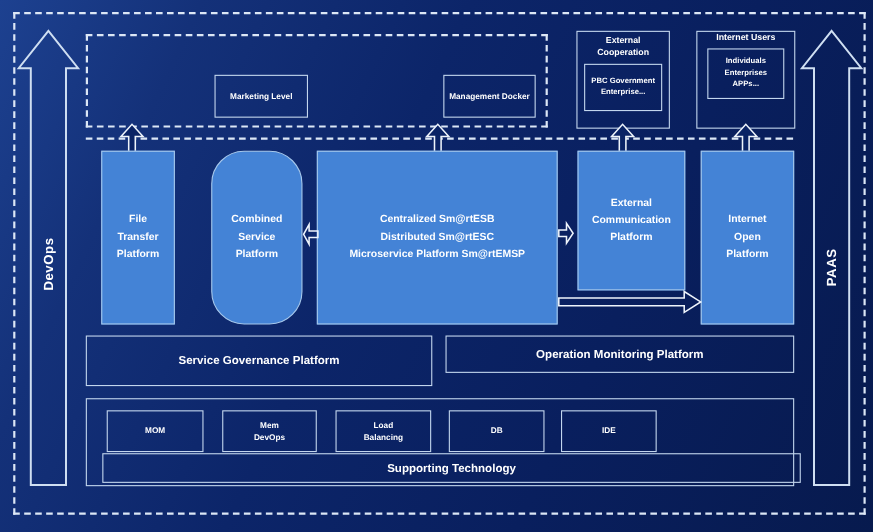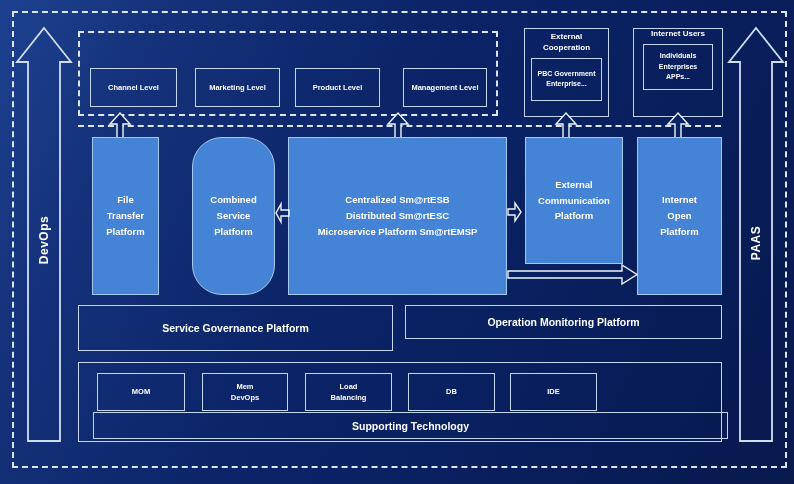--- a/index.html
+++ b/index.html
@@ -80,31 +80,25 @@
   </svg>
   <div class="rail-label" style="left:4px; top:229px;">DevOps</div>
 
   <svg style="left:727px; top:26px;" width="58" height="417" viewBox="0 0 58 417">
     <polygon points="29,2 56,36 45,36 45,415 13,415 13,36 2,36" fill="none" stroke="#cfdff2" stroke-width="1.8" stroke-linejoin="miter"></polygon>
   </svg>
   <div class="rail-label" style="left:716px; top:232px;">PAAS</div>
 
   <div class="dashed-border" style="left:78px; top:31px; width:420px; height:85px;"></div>
 
-  <div class="dark-box" style="left:90px; top:68px; width:87px; height:39px;">
-    <span class="level-lbl lbl">Channel Level</span>
-  </div>
   <div class="dark-box" style="left:195px; top:68px; width:85px; height:39px;">
     <span class="level-lbl lbl">Marketing Level</span>
   </div>
-  <div class="dark-box" style="left:295px; top:68px; width:85px; height:39px;">
-    <span class="level-lbl lbl">Product Level</span>
-  </div>
   <div class="dark-box" style="left:403px; top:68px; width:84px; height:39px;">
-    <span class="level-lbl lbl">Management Level</span>
+    <span class="level-lbl lbl">Management Docker</span>
   </div>
 
   <div class="zone-box" style="left:524px; top:28px; width:85px; height:89px; padding-top:3px;">
     <div class="zone-title">External
 Cooperation</div>
     <div class="zone-inner" style="width:71px; height:43px;">
       <span class="zone-members">PBC Government
 Enterprise...</span>
     </div>
   </div>

